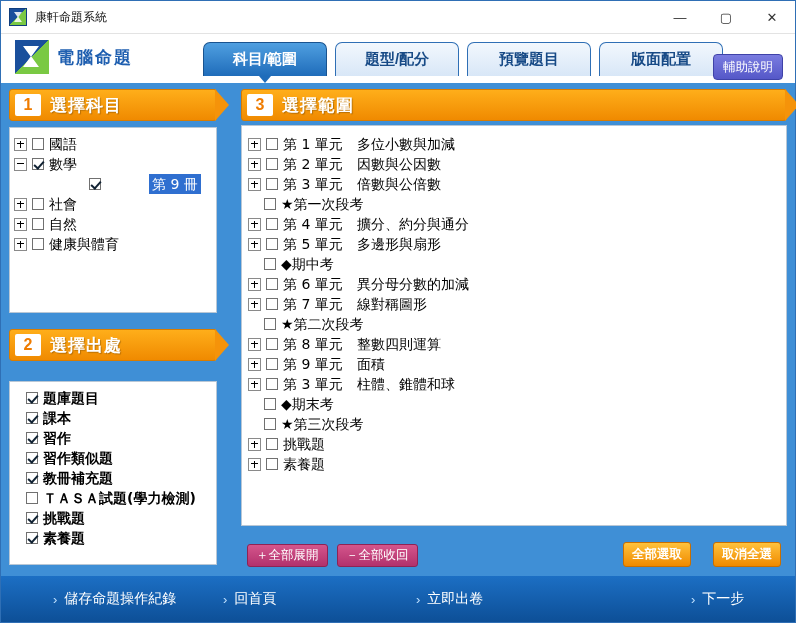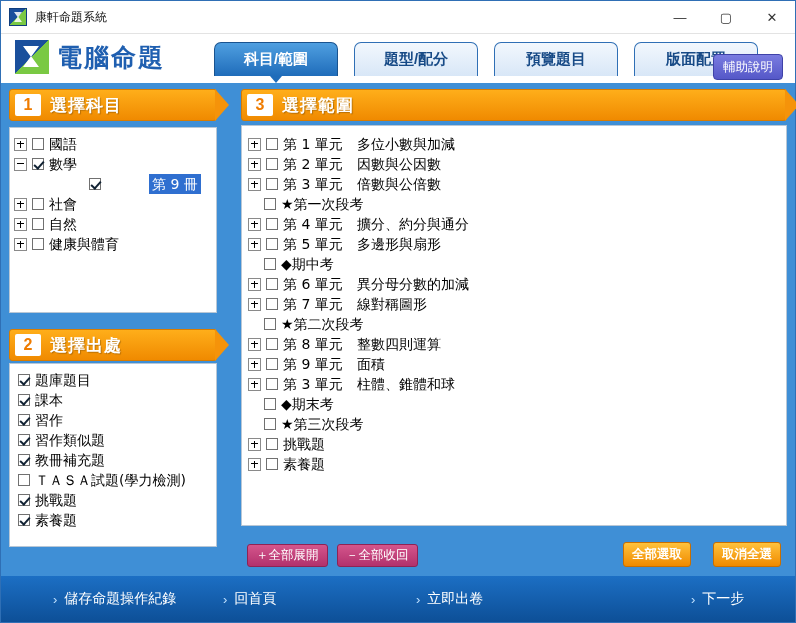--- a/index.html
+++ b/index.html
@@ -18,23 +18,23 @@
   .titlebar .app-icon:after{content:"";position:absolute;left:4px;top:3px;width:8px;height:10px;background:#ffffff;opacity:.85;clip-path:polygon(0 0,100% 0,55% 50%,100% 100%,0 100%,45% 50%);}
   .titlebar .title-text{font-size:12px;color:#111;}
   .win-btns{margin-left:auto;display:flex;height:32px;}
   .win-btn{width:46px;height:32px;display:flex;align-items:center;justify-content:center;font-size:13px;color:#333;}
 
   
   .header{position:relative;height:50px;background:#ffffff;}
   .logo-wrap{position:absolute;left:14px;top:6px;display:flex;align-items:center;}
   .logo-mark{width:34px;height:34px;background:linear-gradient(135deg,#1a4f9c 0%,#1a4f9c 50%,#7ac943 50%,#7ac943 100%);position:relative;}
   .logo-mark:after{content:"";position:absolute;left:8px;top:6px;width:16px;height:21px;background:#fff;clip-path:polygon(0 0,100% 0,52% 50%,100% 100%,0 100%,48% 50%);}
-  .logo-text{margin-left:8px;font-size:25px;font-weight:bold;color:#1f5fb0;letter-spacing:2px;font-family:"DejaVu Sans","Liberation Sans",sans-serif;}
-
-  .tabs{position:absolute;left:213px;top:8px;display:flex;gap:16px;}
+  .logo-text{margin-left:8px;font-size:17px;font-weight:bold;color:#1f5fb0;letter-spacing:2px;font-family:"DejaVu Sans","Liberation Sans",sans-serif;}
+
+  .tabs{position:absolute;left:202px;top:8px;display:flex;gap:8px;}
   .tab{width:122px;height:33px;border:1px solid #2f6fb5;border-bottom:none;border-radius:7px 7px 0 0;background:linear-gradient(#f2f7fd,#d8e7f7);
        display:flex;align-items:center;justify-content:center;color:#174a86;font-size:15px;font-weight:bold;}
   .tab.active{background:linear-gradient(#4f9fe0,#1f6cba);color:#ffffff;border-color:#19538f;position:relative;}
   .tab.active:after{content:"";position:absolute;left:50%;margin-left:-6px;bottom:-7px;width:0;height:0;border-left:6px solid transparent;border-right:6px solid transparent;border-top:7px solid #1f6cba;}
 
   .help-btn{position:absolute;right:12px;top:20px;width:68px;height:24px;background:linear-gradient(#7a7ce0,#5558c8);border:1px solid #3f42a8;border-radius:4px;color:#fff;font-size:12.5px;display:flex;align-items:center;justify-content:center;}
 
   
   .body-blue{position:absolute;left:0;right:0;top:82px;bottom:46px;background:#3f8fd6;}
   .inner{position:absolute;left:8px;right:8px;top:6px;bottom:6px;}
@@ -44,21 +44,21 @@
   .banner:after{content:"";position:absolute;right:-13px;top:-1px;width:0;height:0;border-top:16px solid transparent;border-bottom:16px solid transparent;border-left:14px solid #f5930a;}
   .banner .num{width:26px;height:22px;margin-left:5px;background:#ffffff;color:#ef7c00;font-weight:bold;font-size:16px;display:flex;align-items:center;justify-content:center;border-radius:2px;}
   .banner .btxt{margin-left:9px;color:#ffffff;font-size:17px;font-weight:bold;letter-spacing:1px;text-shadow:1px 1px 1px rgba(0,0,0,.25);}
 
   .panel{background:#ffffff;border:1px solid #b8c7d6;}
 
   
   .col-left{position:absolute;left:0;top:0;width:208px;}
   .left-list{height:172px;margin-top:6px;overflow:hidden;padding:6px 4px;}
   .col-left2{margin-top:16px;}
-  .left-list2{height:170px;margin-top:2px;overflow:hidden;padding:6px 8px;}
+  .left-list2{height:170px;margin-top:20px;overflow:hidden;padding:6px 16px;font-weight:bold;}
 
   
   .col-right{position:absolute;left:232px;right:0;top:0;bottom:0;}
   .right-list{position:absolute;left:0;right:0;top:36px;bottom:44px;overflow:hidden;padding:8px 6px;}
 
   
   .row{display:flex;align-items:center;height:20px;line-height:20px;font-size:14px;color:#000;white-space:nowrap;font-family:"DejaVu Sans","Liberation Sans",sans-serif;}
   .exp{width:11px;height:11px;border:1px solid #8a8a8a;background:#fff;margin-right:5px;position:relative;flex:0 0 auto;}
   .exp:before{content:"";position:absolute;left:2px;top:4.5px;width:7px;height:1px;background:#000;}
   .exp.plus:after{content:"";position:absolute;left:4.5px;top:2px;width:1px;height:7px;background:#000;}

